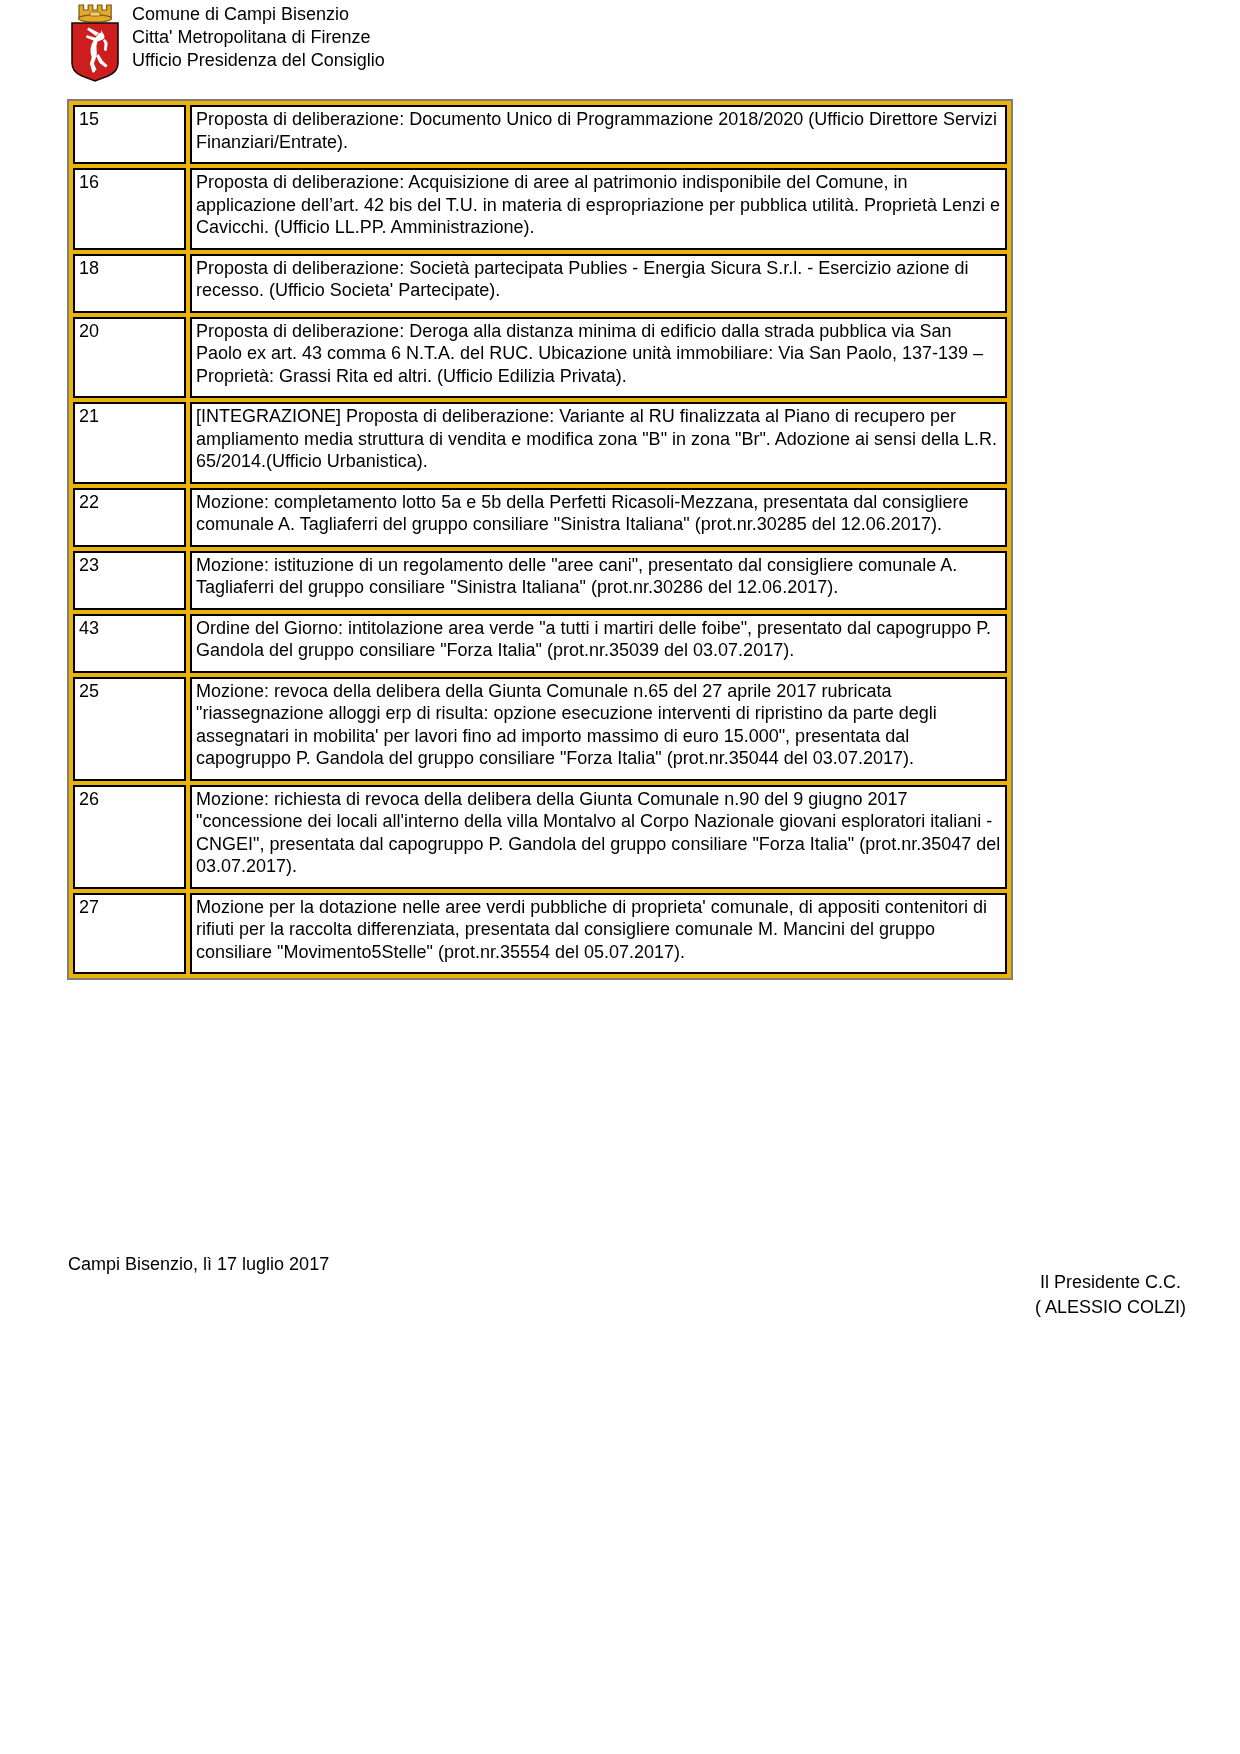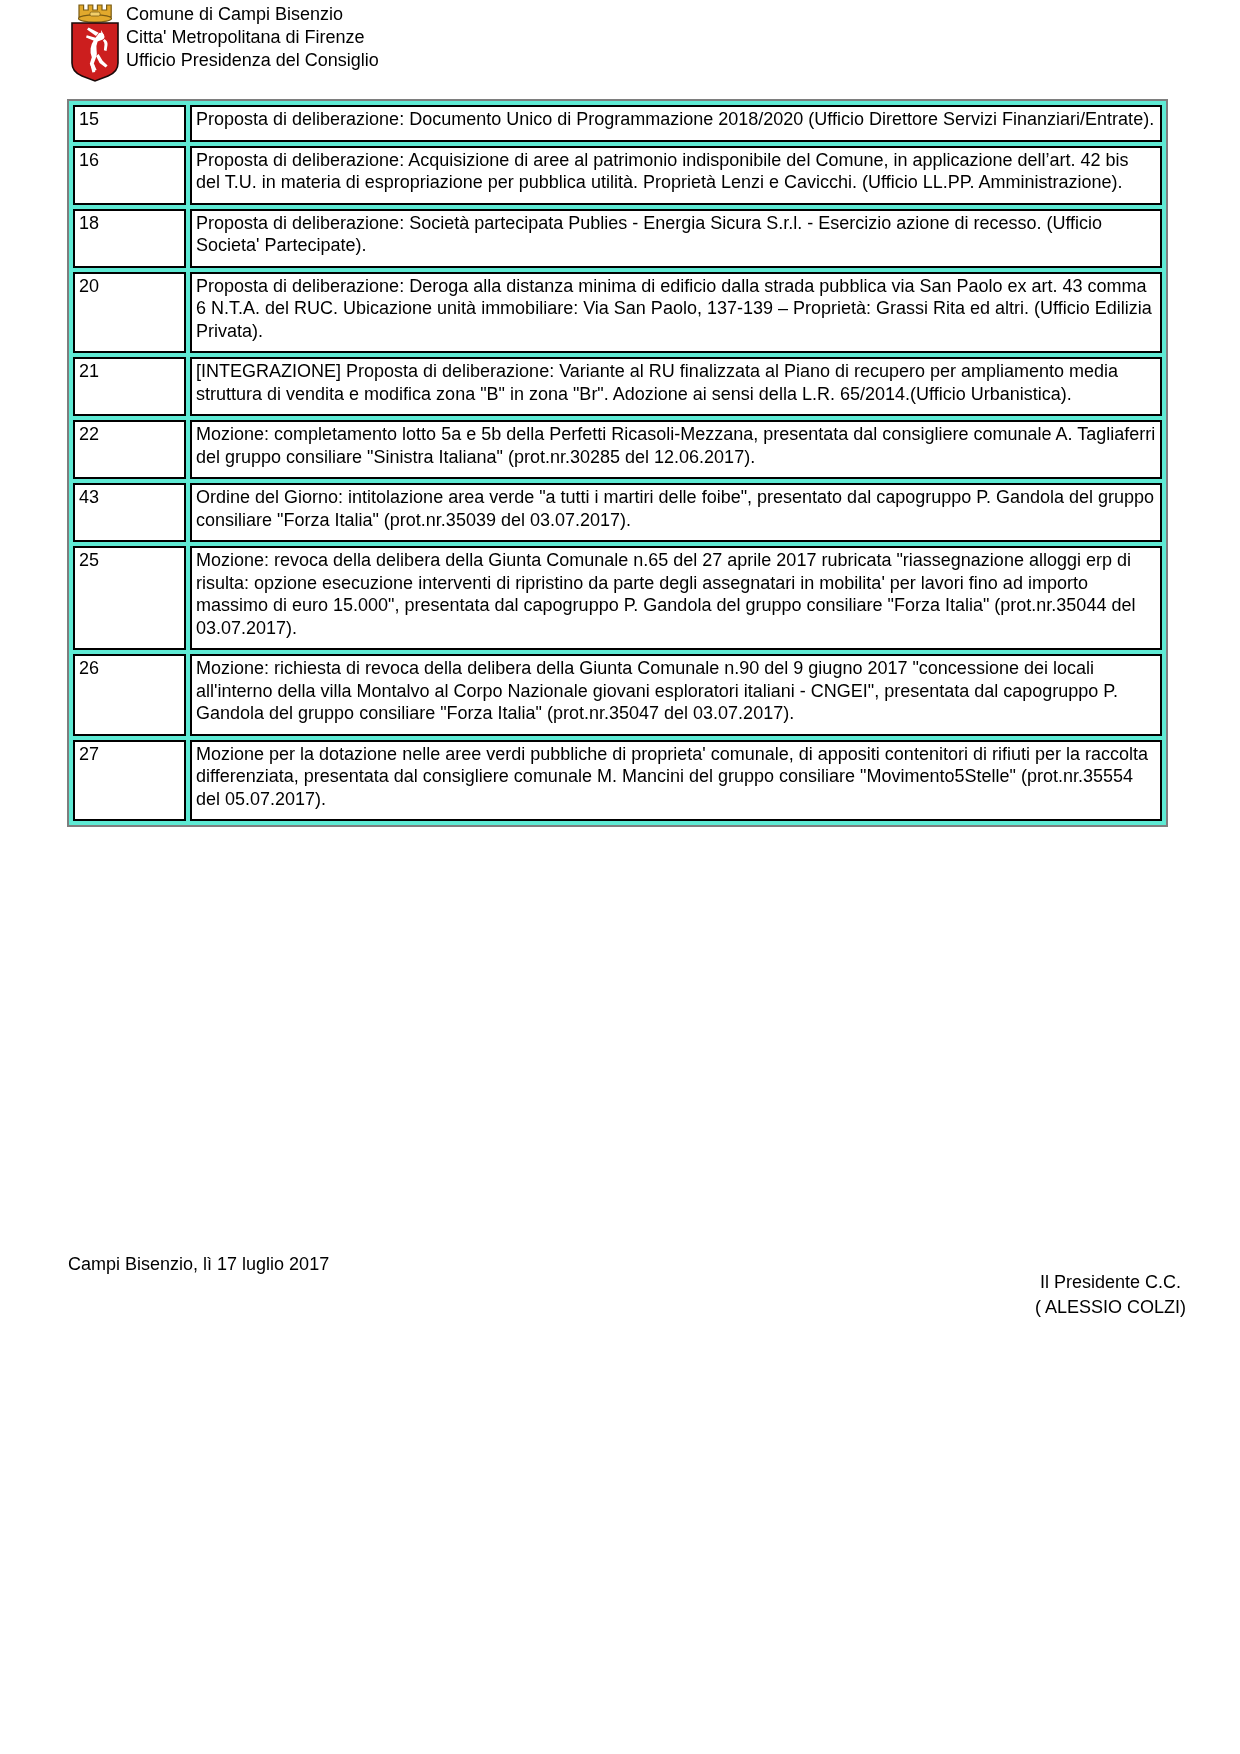--- a/index.html
+++ b/index.html
@@ -7,34 +7,34 @@
     width:1240px;height:1754px;
     background:#ffffff;
     font-family:"Liberation Sans", sans-serif;
     color:#000;
     position:relative;
     -webkit-font-smoothing:antialiased;
   }
   
   .header{
     position:absolute;left:68px;top:2px;
-    display:flex;align-items:flex-start;gap:4px;
+    display:flex;align-items:flex-start;gap:10px;
   }
   .logo{width:54px;height:80px;flex:0 0 auto;}
   .header-text{padding-top:1px;}
   .header-text div{
     font-size:18px;line-height:23px;white-space:nowrap;
   }
   
   table.agenda{
     position:absolute;left:67px;top:99px;
-    width:1101px;
+    width:946px;
     border-collapse:separate;
     border-spacing:4px;
-    background:#5eead4;
+    background:#eab308;
     border:2px solid #7e7e7e;
     table-layout:fixed;
   }
   table.agenda td{
     background:#ffffff;
     border:2px solid #000000;
     vertical-align:top;
     font-size:18px;
     line-height:22.5px;
     padding:1px 4px 9px 4px;
@@ -103,20 +103,24 @@
       </tr>
       <tr>
         <td class="cell-num">21</td>
         <td class="cell-text">[INTEGRAZIONE] Proposta di deliberazione: Variante al RU finalizzata al Piano di recupero per ampliamento media struttura di vendita e modifica zona "B" in zona "Br". Adozione ai sensi della L.R. 65/2014.(Ufficio Urbanistica).</td>
       </tr>
       <tr>
         <td class="cell-num">22</td>
         <td class="cell-text">Mozione: completamento lotto 5a e 5b della Perfetti Ricasoli-Mezzana, presentata dal consigliere comunale A. Tagliaferri del gruppo consiliare "Sinistra Italiana" (prot.nr.30285 del 12.06.2017).</td>
       </tr>
       <tr>
+        <td class="cell-num">23</td>
+        <td class="cell-text">Mozione: istituzione di un regolamento delle "aree cani", presentato dal consigliere comunale A. Tagliaferri del gruppo consiliare "Sinistra Italiana" (prot.nr.30286 del 12.06.2017).</td>
+      </tr>
+      <tr>
         <td class="cell-num">43</td>
         <td class="cell-text">Ordine del Giorno: intitolazione area verde "a tutti i martiri delle foibe", presentato dal capogruppo P. Gandola del gruppo consiliare "Forza Italia" (prot.nr.35039 del 03.07.2017).</td>
       </tr>
       <tr>
         <td class="cell-num">25</td>
         <td class="cell-text">Mozione: revoca della delibera della Giunta Comunale n.65 del 27 aprile 2017 rubricata "riassegnazione alloggi erp di risulta: opzione esecuzione interventi di ripristino da parte degli assegnatari in mobilita' per lavori fino ad importo massimo di euro 15.000", presentata dal capogruppo P. Gandola del gruppo consiliare "Forza Italia" (prot.nr.35044 del 03.07.2017).</td>
       </tr>
       <tr>
         <td class="cell-num">26</td>
         <td class="cell-text">Mozione: richiesta di revoca della delibera della Giunta Comunale n.90 del 9 giugno 2017 "concessione dei locali all'interno della villa Montalvo al Corpo Nazionale giovani esploratori italiani - CNGEI", presentata dal capogruppo P. Gandola del gruppo consiliare "Forza Italia" (prot.nr.35047 del 03.07.2017).</td>

